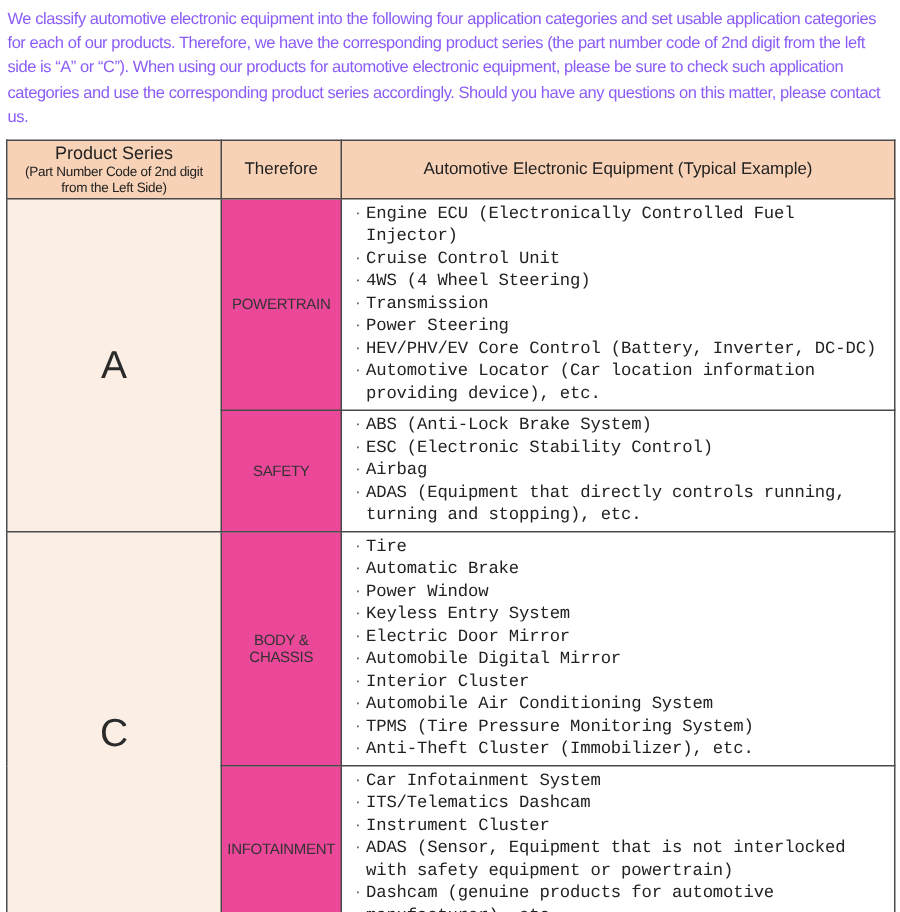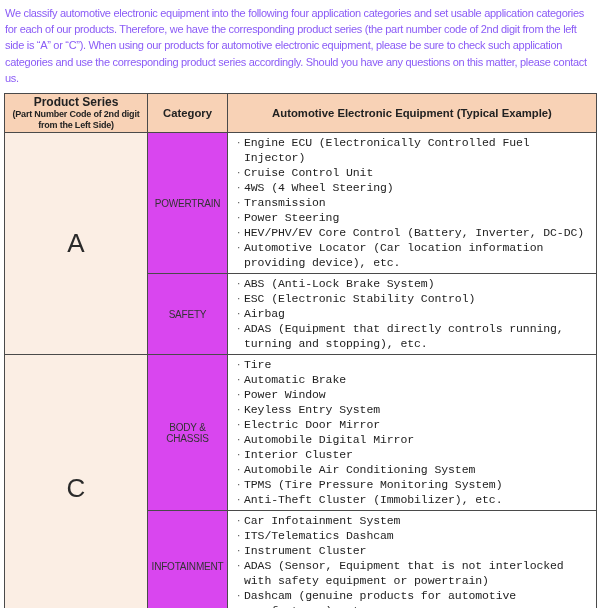--- a/index.html
+++ b/index.html
@@ -14,33 +14,33 @@
     font-size: 11px; line-height: 16.2px; letter-spacing: -0.3px;
     color: #8b5cf6;
   }
   table.classification {
     border-collapse: collapse; width: 592px; table-layout: fixed;
   }
   .classification th, .classification td {
     border: 1px solid #4a4a4a; box-sizing: border-box;
   }
   thead th {
-    background: #f8d2b6; font-weight: bold;
+    background: #f8d2b6; font-weight: normal;
     text-align: center; vertical-align: middle; padding: 2px;
     height: 37px; color: #222222;
   }
   .h-title { font-size: 12px; line-height: 13px; }
   .h-sub { font-size: 9px; line-height: 10.5px; letter-spacing: -0.2px; }
   th.col2, th.col3 { font-size: 11.3px; }
   td.series-cell {
     background: #fbeee4; text-align: center; vertical-align: middle;
     font-size: 26px; color: #2a2a2a;
   }
   td.category-cell {
-    background: #d946ef; text-align: center; vertical-align: middle;
+    background: #ec4899; text-align: center; vertical-align: middle;
     font-size: 10px; letter-spacing: -0.2px; padding: 2px; color: #333333;
   }
   td.items-cell {
     background: #ffffff; vertical-align: middle; padding: 2px 3px 3px 5px;
   }
   .item { display: flex; font-size: 11.5px; line-height: 15px; letter-spacing: -0.1px; color: #222222; }
   .bullet { flex: 0 0 11px; width: 11px; text-align: center; color: #5a5a5a; }
   .item-text { flex: 1 1 auto; font-family: Liberation Mono, monospace; }
 </style>
 </head>
@@ -54,21 +54,21 @@
       <col style="width:143px">
       <col style="width:80px">
       <col style="width:369px">
     </colgroup>
     <thead>
       <tr>
         <th class="col1">
           <div class="h-title">Product Series</div>
           <div class="h-sub">(Part Number Code of 2nd digit from the Left Side)</div>
         </th>
-        <th class="col2">Category</th>
+        <th class="col2">Therefore</th>
         <th class="col3">Automotive Electronic Equipment (Typical Example)</th>
       </tr>
     </thead>
     <tbody id="table-body">
         <tr>
           <td class="series-cell" rowspan="2">A</td>
           <td class="category-cell">POWERTRAIN</td>
           <td class="items-cell">
             <div class="item">
               <span class="bullet">·</span>

